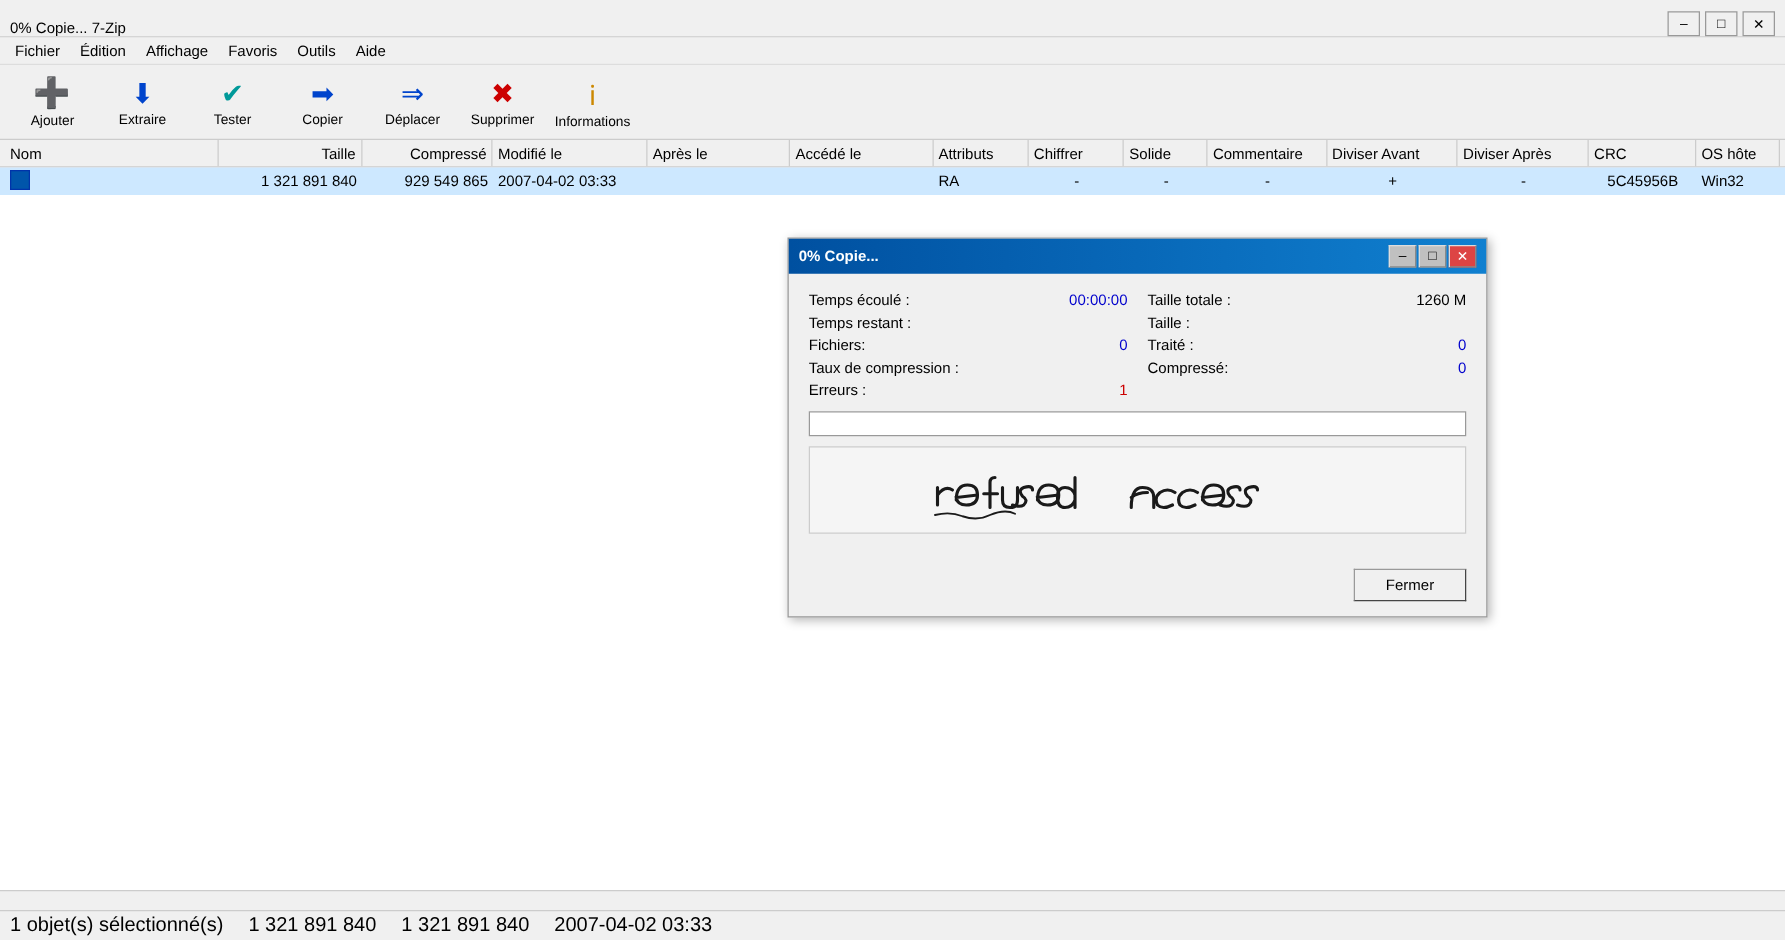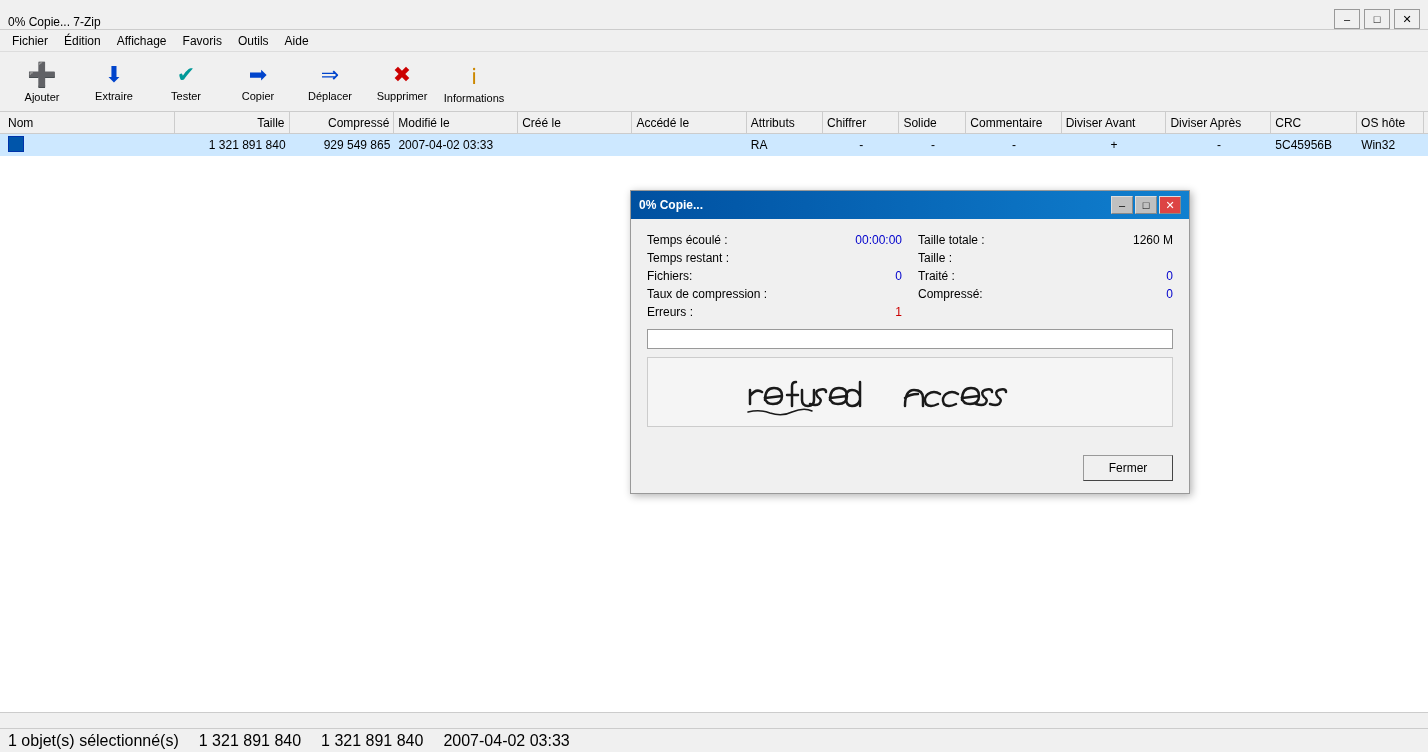--- a/index.html
+++ b/index.html
@@ -390,21 +390,21 @@
   <div id="address-dropdown">▼</div>
 </div>
 
 <div id="main-area">
 
   <div id="column-headers">
     <span class="col-header col-name">Nom</span>
     <span class="col-header col-size">Taille</span>
     <span class="col-header col-compressed">Compressé</span>
     <span class="col-header col-modified">Modifié le</span>
-    <span class="col-header col-created">Créé le</span>
+    <span class="col-header col-created">Après le</span>
     <span class="col-header col-accessed">Accédé le</span>
     <span class="col-header col-attr">Attributs</span>
     <span class="col-header col-encrypt">Chiffrer</span>
     <span class="col-header col-solid">Solide</span>
     <span class="col-header col-comment">Commentaire</span>
     <span class="col-header col-divbefore">Diviser Avant</span>
     <span class="col-header col-divafter">Diviser Après</span>
     <span class="col-header col-crc">CRC</span>
     <span class="col-header col-os">OS hôte</span>
   </div>
@@ -417,21 +417,21 @@
     <span class="file-cell col-compressed" style="width:110px; text-align:right; display:inline-block;">929 549 865</span>
     <span class="file-cell col-modified" style="width:130px;">2007-04-02 03:33</span>
     <span class="file-cell col-created" style="width:120px;"></span>
     <span class="file-cell col-accessed" style="width:120px;"></span>
     <span class="file-cell col-attr" style="width:80px;">RA</span>
     <span class="file-cell col-encrypt" style="width:80px; text-align:center;">-</span>
     <span class="file-cell col-solid" style="width:70px; text-align:center;">-</span>
     <span class="file-cell col-comment" style="width:100px; text-align:center;">-</span>
     <span class="file-cell col-divbefore" style="width:110px; text-align:center;">+</span>
     <span class="file-cell col-divafter" style="width:110px; text-align:center;">-</span>
-    <span class="file-cell col-crc" style="width:90px; text-align:left;">5C45956B</span>
+    <span class="file-cell col-crc" style="width:90px; text-align:center;">5C45956B</span>
     <span class="file-cell col-os" style="width:70px;">Win32</span>
   </div>
 </div>
 
 <div id="hscroll"></div>
 
 <div id="status-bar">
   <span class="status-item">1 objet(s) sélectionné(s)</span>
   <span class="status-item">1 321 891 840</span>
   <span class="status-item">1 321 891 840</span>

